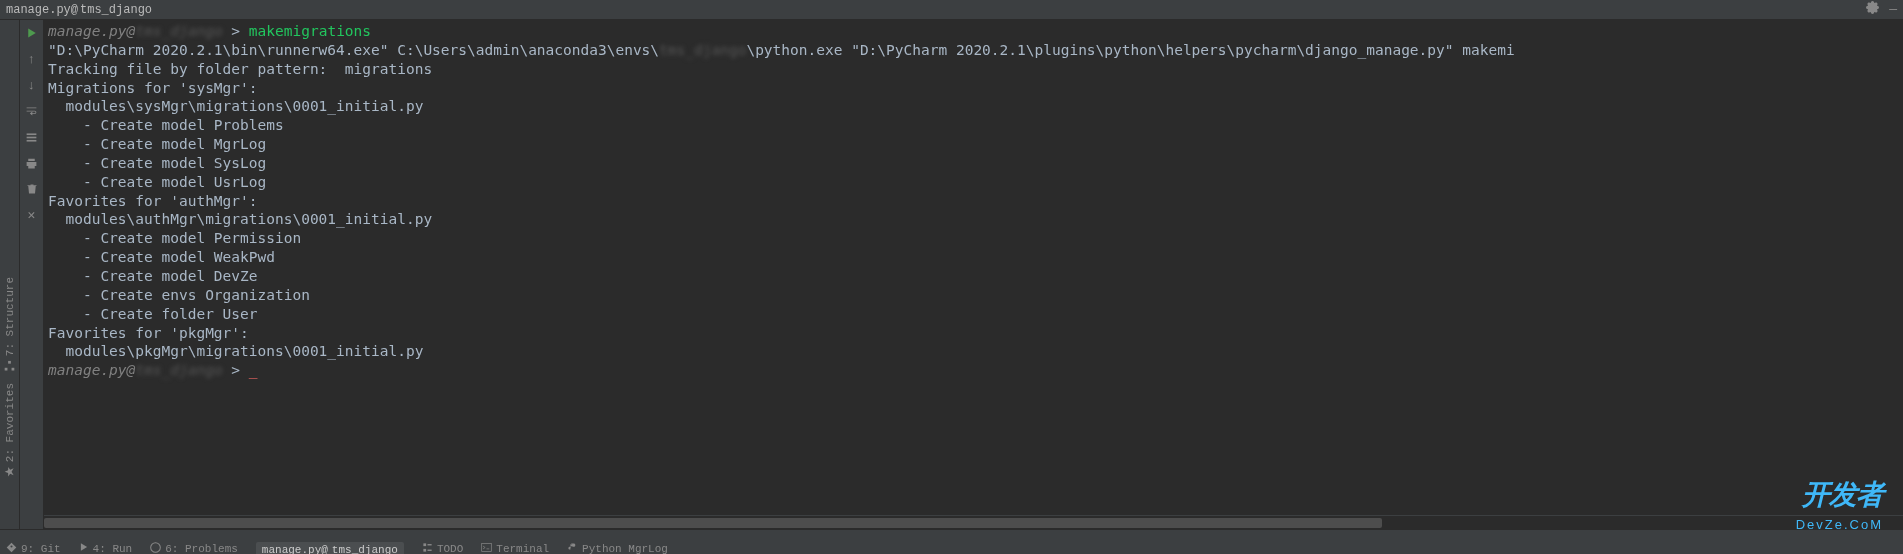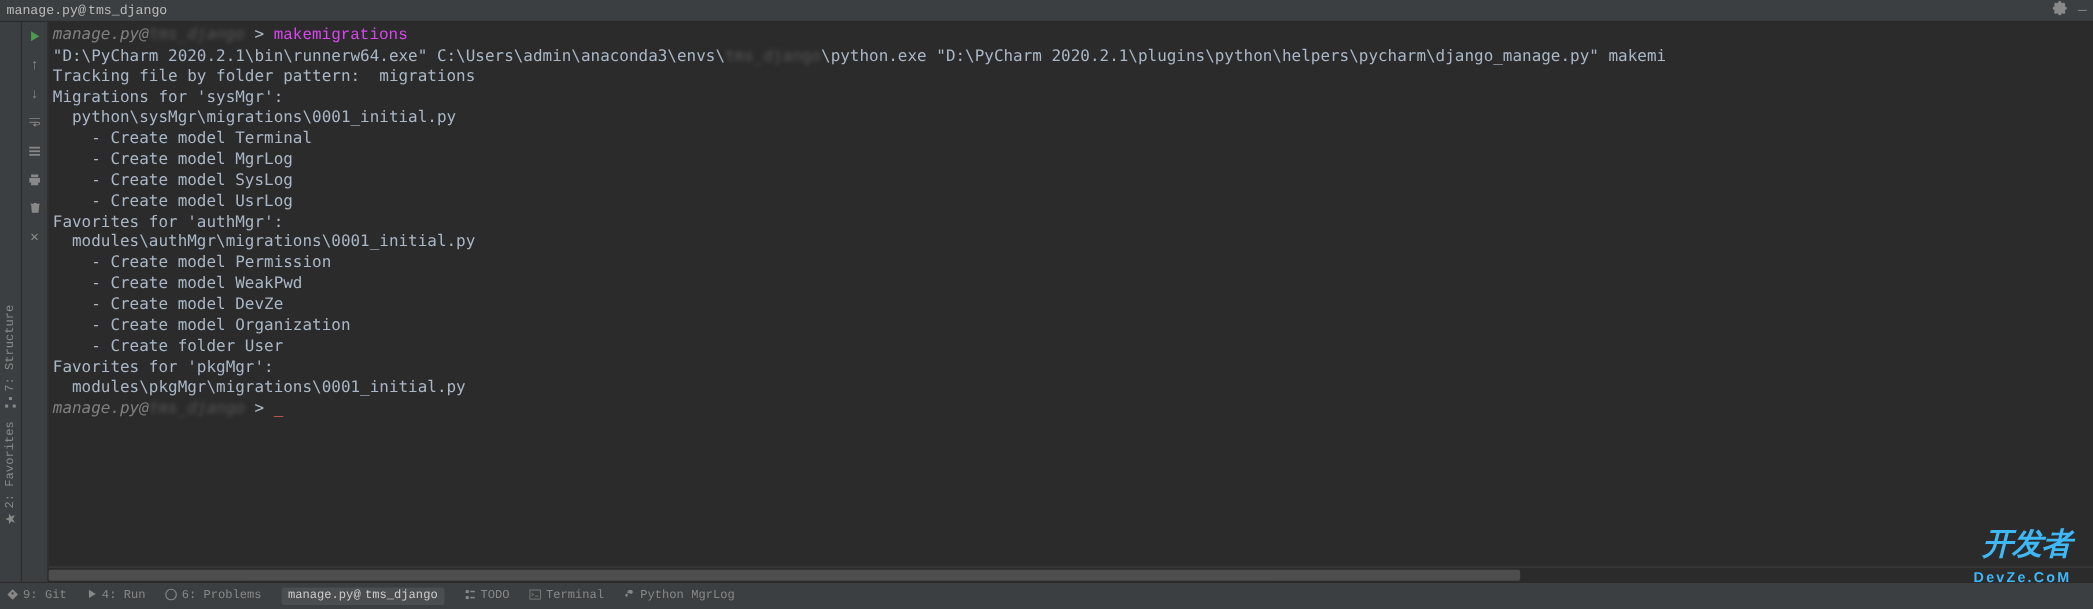--- a/index.html
+++ b/index.html
@@ -110,36 +110,35 @@
       font-family: "Consolas", "Monaco", monospace;
     }
     .console-content .italic {
       font-style: italic;
       color: #808080;
     }
     .console-content .prompt-sign {
       color: #a9b7c6;
     }
     .console-content .command-text {
-      color: #d946ef;
-      font-family: Liberation Mono, monospace;
+      color: #22c55e;
     }
     .console-content .blurred {
       color: #555;
       filter: blur(2px);
     }
     .cursor-underscore {
       color: #ff6b68;
     }
     .statusbar {
       height: 22px;
       background: #3c3f41;
       border-top: 1px solid #2b2b2b;
       display: flex;
-      align-items: center;
+      align-items: flex-start;
       padding: 12px 6px;
       font-size: 11px;
       color: #888;
     }
     .status-item {
       display: flex;
       align-items: center;
       gap: 4px;
       margin-right: 18px;
       cursor: pointer;
@@ -167,21 +166,20 @@
     }
     .watermark-sub {
       position: absolute;
       right: 20px;
       bottom: 22px;
       font-family: Arial, sans-serif;
       font-size: 13px;
       color: #3fb8f8;
       letter-spacing: 2px;
       pointer-events: none;
-      font-weight: bold;
     }
     .scrollbar-track {
       height: 14px;
       background: #2b2b2b;
       border-top: 1px solid #3c3f41;
       position: relative;
     }
     .scrollbar-thumb {
       position: absolute;
       left: 0;
@@ -265,31 +263,31 @@
         </svg>
     </div>
     <div class="toolbar-icon">✕</div>
   </div>
 
   <div class="console-area">
     <div class="console-content"><span class="italic">manage.py@</span><span class="italic blurred">tms_django</span><span class="prompt-sign"> &gt; </span><span class="command-text">makemigrations</span>
 <span>"D:\PyCharm 2020.2.1\bin\runnerw64.exe" C:\Users\admin\anaconda3\envs\</span><span class="blurred">tms_django</span><span>\python.exe "D:\PyCharm 2020.2.1\plugins\python\helpers\pycharm\django_manage.py" makemi</span>
 <span>Tracking file by folder pattern:  migrations</span>
 <span>Migrations for 'sysMgr':</span>
-<span>  python\sysMgr\migrations\0001_initial.py</span>
-<span>    - Create model Terminal</span>
+<span>  modules\sysMgr\migrations\0001_initial.py</span>
+<span>    - Create model Problems</span>
 <span>    - Create model MgrLog</span>
 <span>    - Create model SysLog</span>
 <span>    - Create model UsrLog</span>
 <span>Favorites for 'authMgr':</span>
 <span>  modules\authMgr\migrations\0001_initial.py</span>
 <span>    - Create model Permission</span>
 <span>    - Create model WeakPwd</span>
 <span>    - Create model DevZe</span>
-<span>    - Create model Organization</span>
+<span>    - Create envs Organization</span>
 <span>    - Create folder User</span>
 <span>Favorites for 'pkgMgr':</span>
 <span>  modules\pkgMgr\migrations\0001_initial.py</span>
 <span class="italic">manage.py@</span><span class="italic blurred">tms_django</span><span class="prompt-sign"> &gt; </span><span class="cursor-underscore">_</span></div>
     <div class="scrollbar-track">
       <div class="scrollbar-thumb"></div>
     </div>
   </div>
 </div>
 

